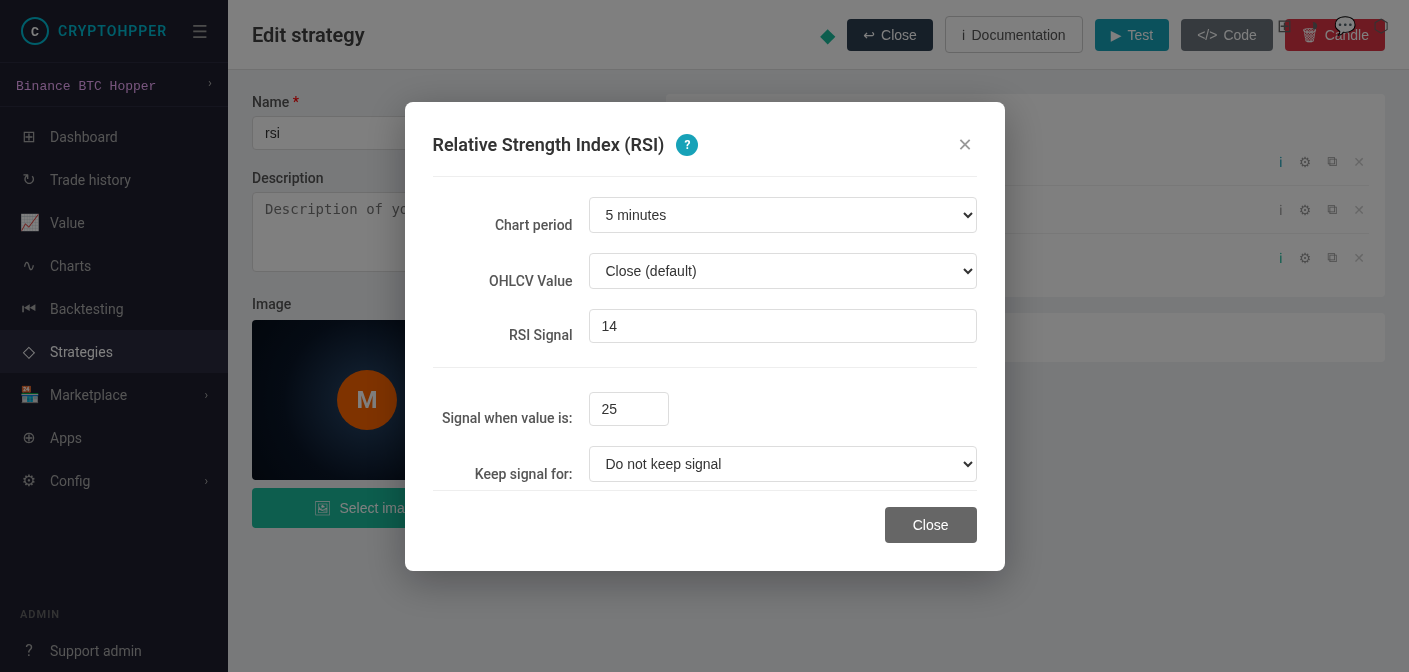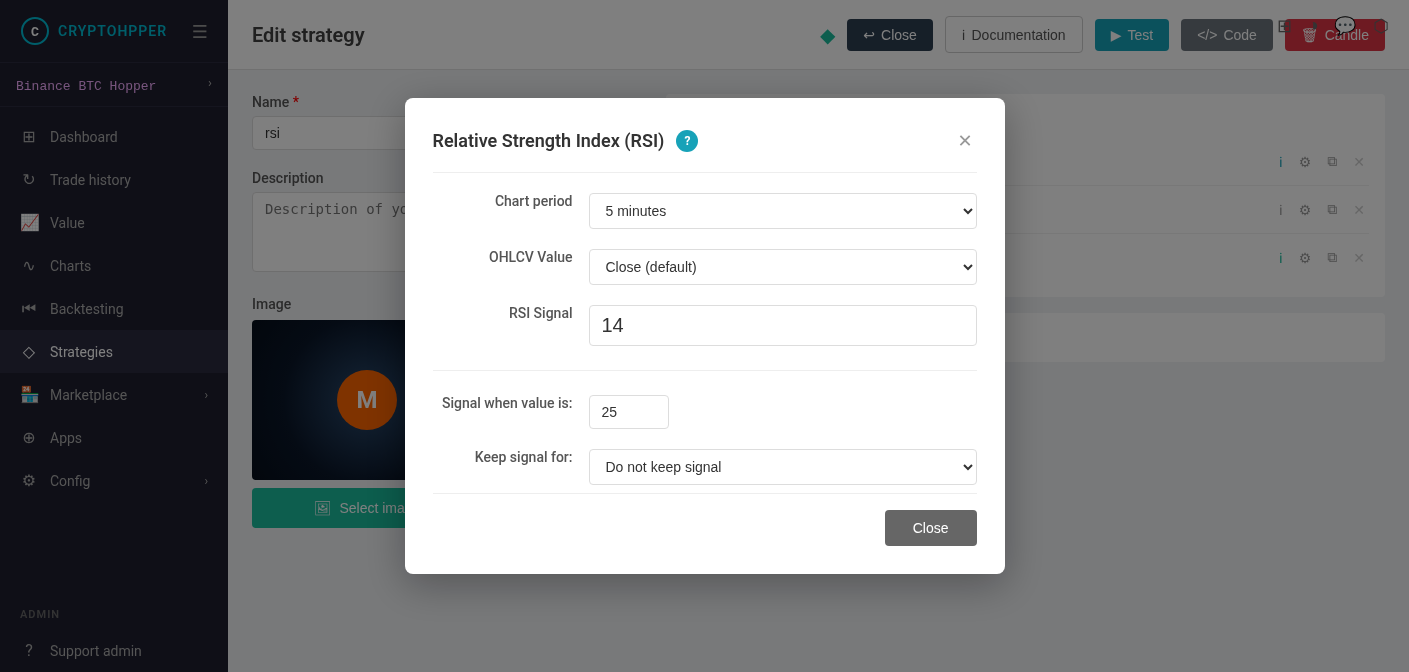--- a/index.html
+++ b/index.html
@@ -79,25 +79,25 @@
     .overlay { position: fixed; inset: 0; background: rgba(0,0,0,0.5); z-index: 100; display: flex; align-items: center; justify-content: center; }
 
     
     .modal { background: #fff; border-radius: 8px; width: 600px; max-width: 95vw; padding: 28px; position: relative; z-index: 101; box-shadow: 0 10px 40px rgba(0,0,0,0.3); }
     .modal-header { display: flex; align-items: center; justify-content: space-between; margin-bottom: 20px; padding-bottom: 16px; border-bottom: 1px solid #eee; }
     .modal-title { font-size: 18px; font-weight: 600; color: #333; display: flex; align-items: flex-start; gap: 12px; }
     .modal-help { width: 22px; height: 22px; background: #17a2b8; border-radius: 50%; display: flex; align-items: center; justify-content: center; color: #fff; font-size: 12px; font-weight: bold; cursor: pointer; }
     .modal-close { background: none; border: none; font-size: 18px; color: #999; cursor: pointer; padding: 4px; }
 
     .modal-form { display: flex; flex-direction: column; gap: 20px; }
-    .modal-field { display: flex; align-items: flex-start; gap: 16px; }
+    .modal-field { display: flex; align-items: flex-end; gap: 16px; }
     .modal-field-label { width: 140px; text-align: right; font-size: 14px; color: #555; font-weight: 500; flex-shrink: 0; }
     .modal-field-value { flex: 1; }
     .modal-select { width: 100%; padding: 8px 12px; border: 1px solid #ddd; border-radius: 4px; font-size: 14px; color: #333; background: #fff; appearance: auto; }
-    .modal-input { width: 100%; padding: 8px 12px; border: 1px solid #ddd; border-radius: 4px; font-size: 20px; color: #333; background: #fff; }
+    .modal-input { width: 100%; padding: 8px 12px; border: 1px solid #ddd; border-radius: 4px; font-size: 14px; color: #333; background: #fff; }
     .signal-group { display: flex; align-items: center; gap: 16px; }
     .buy-badge { background: #1abc9c; color: #fff; padding: 6px 20px; border-radius: 4px; font-size: 14px; font-weight: 600; }
     .necessary-group { display: flex; align-items: center; gap: 8px; }
     .necessary-checkbox { width: 16px; height: 16px; border: 1px solid #ccc; border-radius: 3px; appearance: auto; }
     .necessary-label { font-size: 14px; color: #555; }
 
     .signal-value-row { display: flex; align-items: center; gap: 8px; flex: 1; }
     .signal-value-select { flex: 1; padding: 8px 12px; border: 1px solid #ddd; border-radius: 4px; font-size: 14px; color: #333; background: #fff; appearance: auto; }
     .signal-value-input { width: 80px; padding: 8px 12px; border: 1px solid #ddd; border-radius: 4px; font-size: 14px; color: #333; background: #fff; }
 

